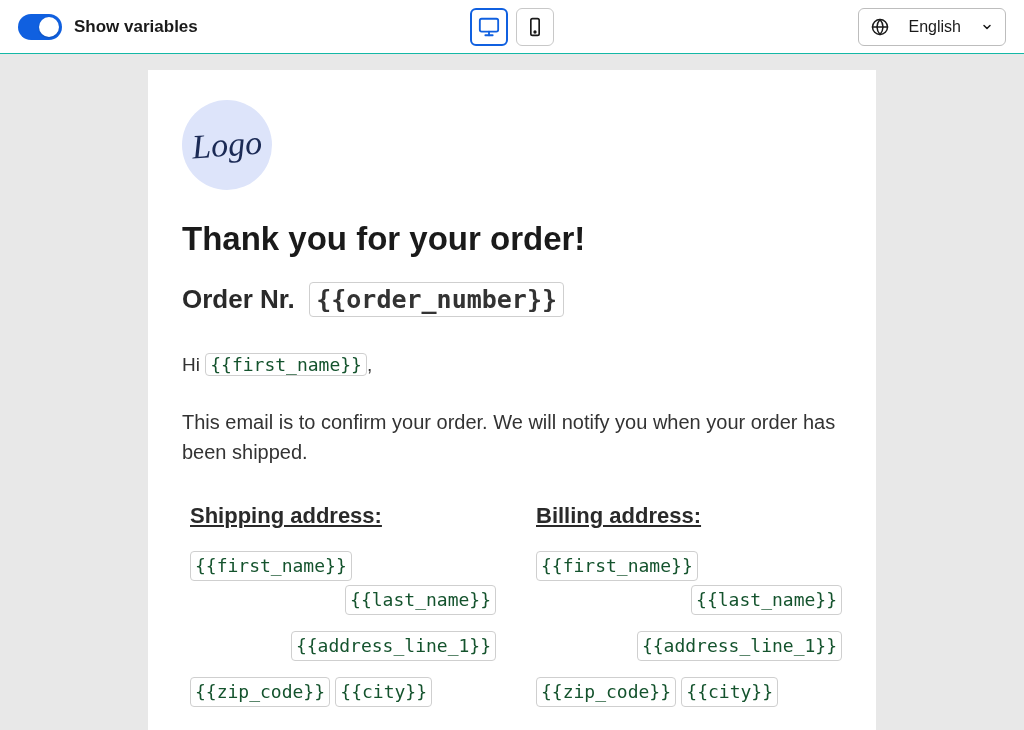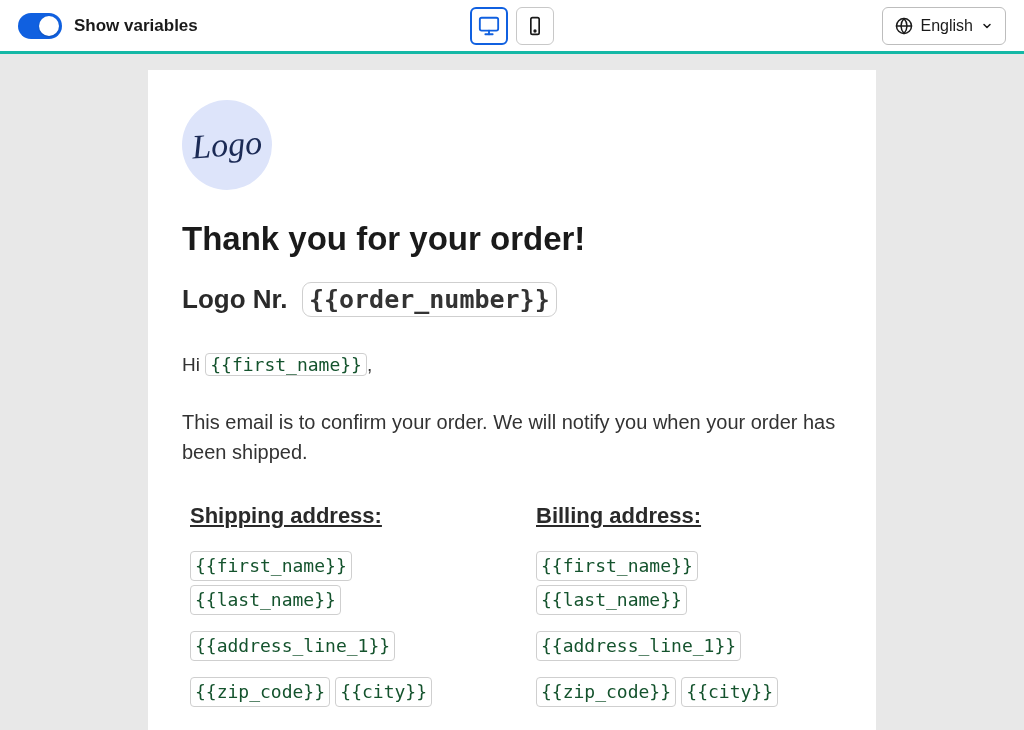--- a/index.html
+++ b/index.html
@@ -6,21 +6,21 @@
     body {
       font-family: -apple-system, BlinkMacSystemFont, "Segoe UI", Helvetica, Arial, sans-serif;
       background: #e8e8e8;
       width: 1024px;
       height: 730px;
       overflow: hidden;
     }
     .toolbar {
       background: #ffffff;
       height: 54px;
-      border-bottom: 3px solid #14b8a6;
+      border-bottom: 1px solid #14b8a6;
       display: flex;
       align-items: center;
       padding: 16px 18px;
       position: relative;
     }
     .left-controls {
       display: flex;
       align-items: center;
       gap: 12px;
     }
@@ -71,21 +71,21 @@
     .right-controls {
       margin-left: auto;
     }
     .lang-btn {
       height: 38px;
       border: 1px solid #bdbdbd;
       border-radius: 6px;
       background: #fff;
       display: flex;
       align-items: center;
-      gap: 8px;
+      gap: 20px;
       padding: 0 12px;
       cursor: pointer;
       font-size: 16px;
       font-weight: 500;
       color: #1a1a1a;
     }
     .canvas-area {
       padding-top: 16px;
       display: flex;
       justify-content: center;
@@ -132,21 +132,20 @@
       padding: 1px 5px;
       background: #fff;
       color: #14532d;
       font-weight: 600;
       vertical-align: baseline;
     }
     .order-line .var-token {
       font-size: 25px;
       color: #333;
       padding: 2px 6px;
-      border-radius: 9px;
     }
     .greeting {
       font-size: 19px;
       color: #333;
       margin-bottom: 24px;
     }
     .greeting .var-token, .addr .var-token {
       font-size: 18px;
       font-weight: 500;
       padding: 0 4px;
@@ -172,21 +171,21 @@
       font-weight: 700;
       color: #2a2a2a;
       margin-bottom: 22px;
       text-decoration: underline;
     }
     .addr-row {
       margin-bottom: 4px;
       line-height: 1.55;
       font-size: 19px;
     }
-    .addr-gap { margin-bottom: 16px; }
+    .addr-gap { margin-bottom: 16px; text-align: right; }
   </style>
 </head>
 <body>
 
 <div class="toolbar">
   <div class="left-controls">
     <div class="toggle">
       <div class="toggle-knob"></div>
     </div>
     <span class="toggle-label">Show variables</span>
@@ -226,21 +225,21 @@
 <div class="canvas-area">
   <div class="email-card">
 
     <div class="logo-circle">
       <span class="logo-text">Logo</span>
     </div>
 
     <h1 class="email-h1">Thank you for your order!</h1>
 
     <div class="order-line">
-      <span>Logo Nr.</span>
+      <span>Order Nr.</span>
       &nbsp;<span class="var-token">{{order_number}}</span>
     </div>
 
     <p class="greeting">
       <span>Hi</span>
       <span class="var-token">{{first_name}}</span><span>,</span>
     </p>
 
     <p class="confirm-text">This email is to confirm your order. We will notify you when your order has been shipped.</p>
 

